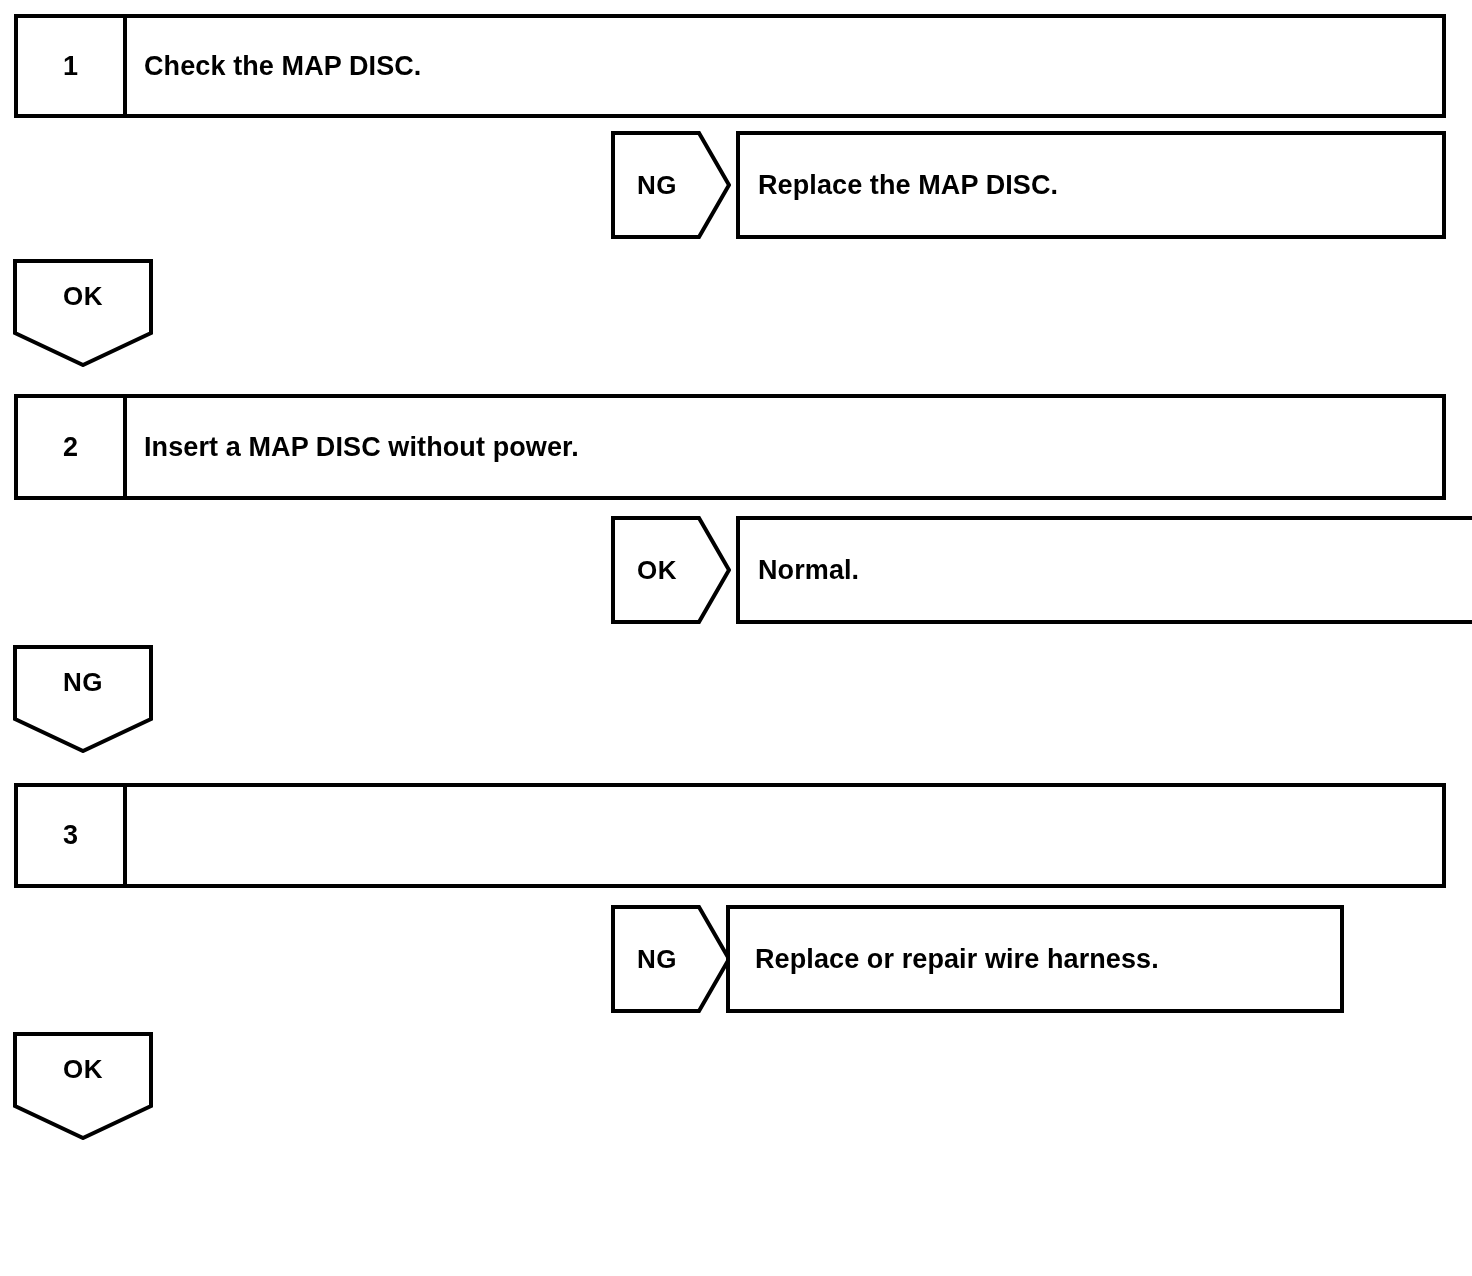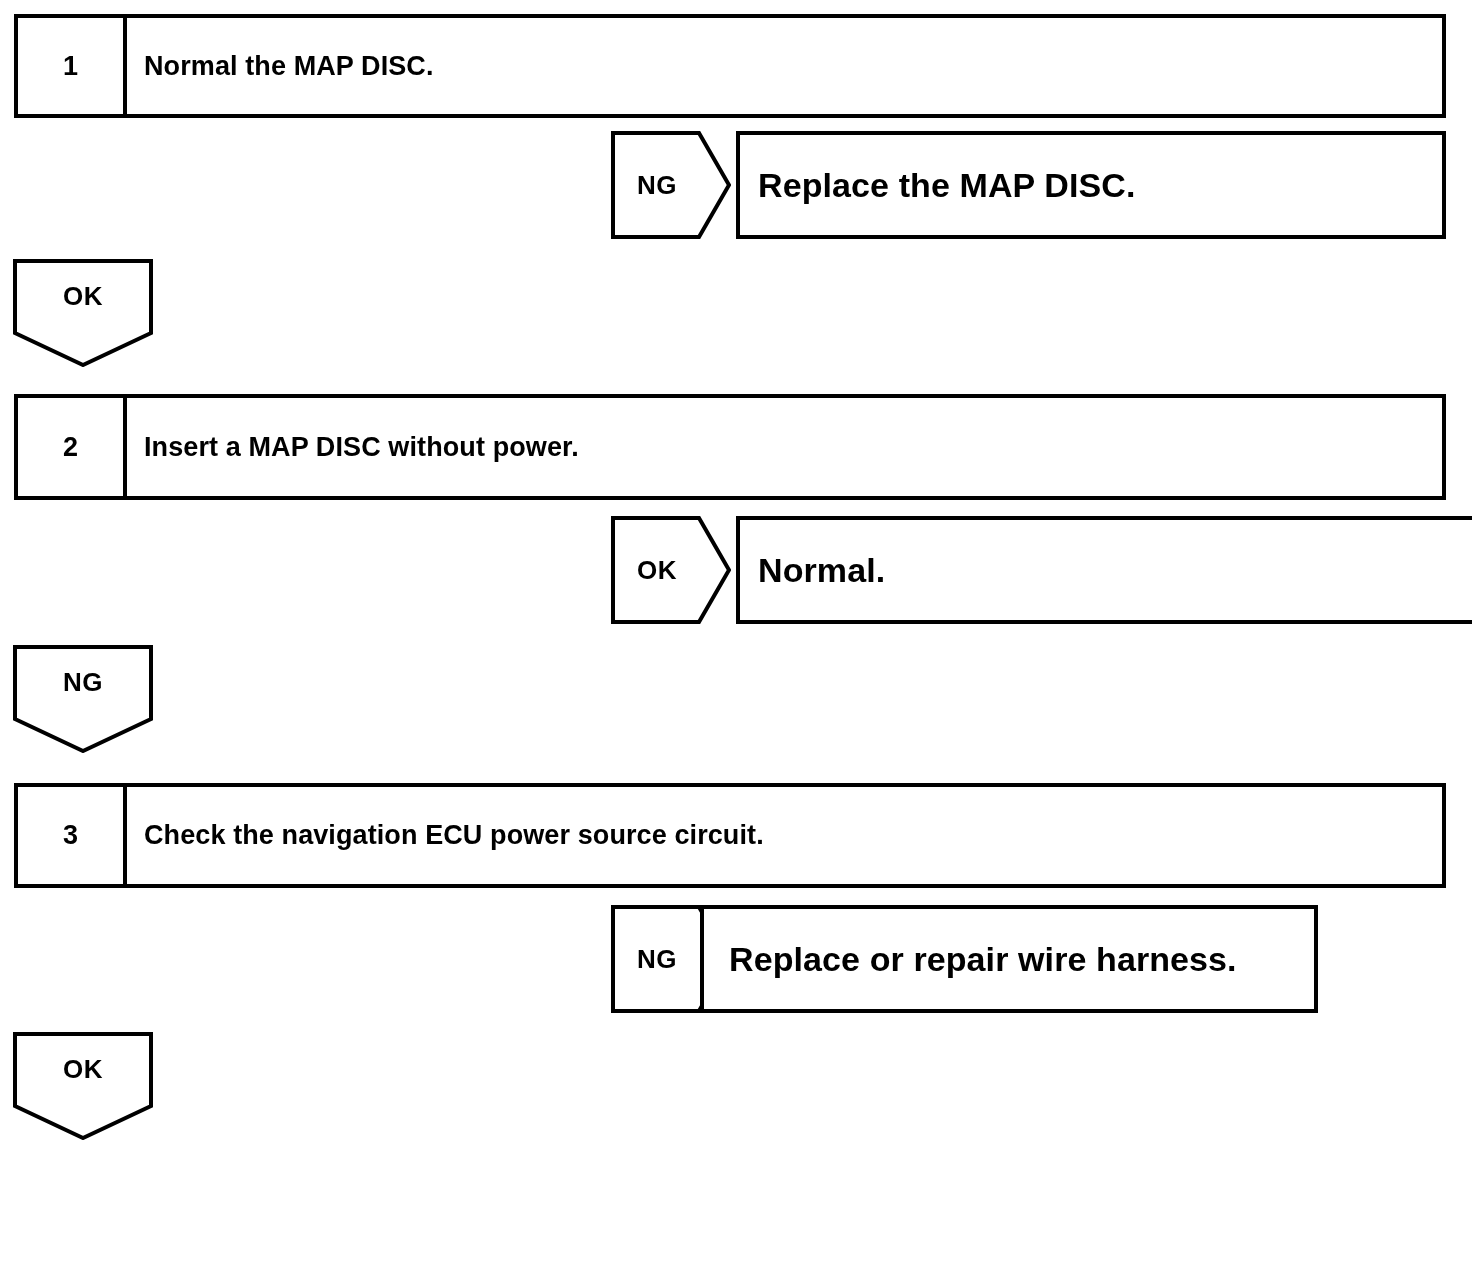--- a/index.html
+++ b/index.html
@@ -54,21 +54,21 @@
 
   
   .result-box {
     position: absolute;
     box-sizing: border-box;
     border: 4px solid #000000;
     background: #ffffff;
     display: flex;
     align-items: center;
     padding-left: 18px;
-    font-size: 34px;
+    font-size: 27px;
     font-weight: bold;
     color: #000000;
     letter-spacing: 0.1px;
     white-space: nowrap;
   }
 
   
   .branch-arrow {
     position: absolute;
   }
@@ -112,21 +112,21 @@
     letter-spacing: 0.4px;
   }
 </style>
 </head>
 <body>
 
 <div id="canvas">
 
   <div class="step-row" style="left:14px; top:14px; width:1432px; height:104px;">
     <div class="step-num">1</div>
-    <div class="step-text">Normal the MAP DISC.</div>
+    <div class="step-text">Check the MAP DISC.</div>
   </div>
 
   <div class="branch-arrow" style="left:611px; top:131px; width:120px; height:108px;">
     <svg width="120" height="108" viewBox="0 0 120 108" aria-hidden="true">
       <polygon points="2,2 88,2 118,54 88,106 2,106" fill="#ffffff" stroke="#000000" stroke-width="4" stroke-linejoin="miter"></polygon>
     </svg>
     <div class="arrow-label">NG</div>
   </div>
 
   <div class="result-box" style="left:736px; top:131px; width:710px; height:108px;">Replace the MAP DISC.</div>
@@ -154,31 +154,30 @@
 
   <div class="flow-arrow" style="left:13px; top:645px; width:140px; height:108px;">
     <svg width="140" height="108" viewBox="0 0 140 108" aria-hidden="true">
       <polygon points="2,2 138,2 138,74 70,106 2,74" fill="#ffffff" stroke="#000000" stroke-width="4" stroke-linejoin="miter"></polygon>
     </svg>
     <div class="arrow-label">NG</div>
   </div>
 
   <div class="step-row" style="left:14px; top:783px; width:1432px; height:105px;">
     <div class="step-num">3</div>
-    <div class="step-text">Check the navigation ECU power source circuit.</div>
   </div>
 
   <div class="branch-arrow" style="left:611px; top:905px; width:120px; height:108px;">
     <svg width="120" height="108" viewBox="0 0 120 108" aria-hidden="true">
       <polygon points="2,2 88,2 118,54 88,106 2,106" fill="#ffffff" stroke="#000000" stroke-width="4" stroke-linejoin="miter"></polygon>
     </svg>
     <div class="arrow-label">NG</div>
   </div>
 
-  <div class="result-box" style="left:700px; top:905px; width:618px; height:108px;padding-left:25px;">Replace or repair wire harness.</div>
+  <div class="result-box" style="left:726px; top:905px; width:618px; height:108px;padding-left:25px;">Replace or repair wire harness.</div>
 
   <div class="flow-arrow" style="left:13px; top:1032px; width:140px; height:108px;">
     <svg width="140" height="108" viewBox="0 0 140 108" aria-hidden="true">
       <polygon points="2,2 138,2 138,74 70,106 2,74" fill="#ffffff" stroke="#000000" stroke-width="4" stroke-linejoin="miter"></polygon>
     </svg>
     <div class="arrow-label">OK</div>
   </div>
 
 
 </div>

